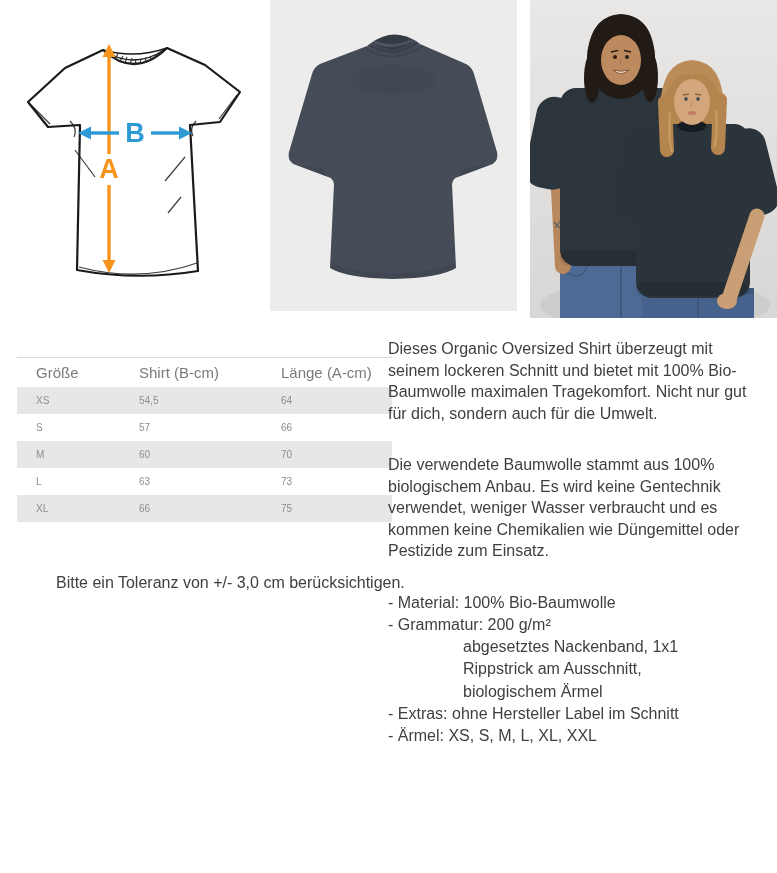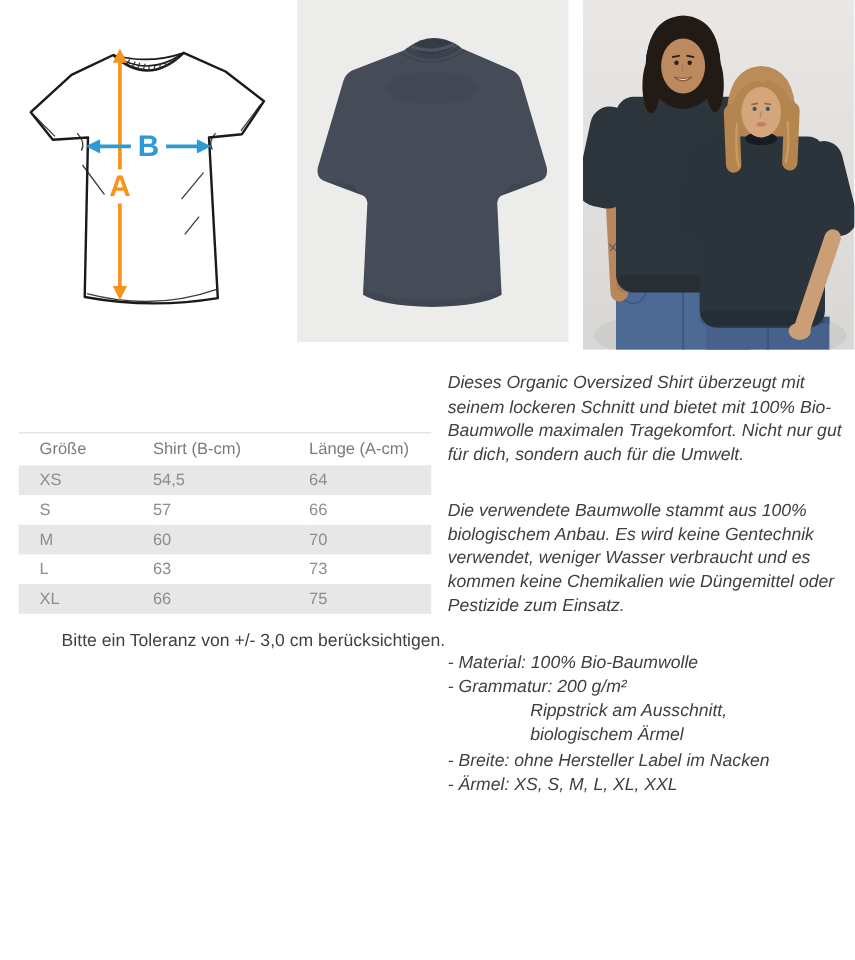--- a/index.html
+++ b/index.html
@@ -9,35 +9,35 @@
 
   
   .gallery-item { position:absolute; }
   .diagram-box  { left:15px;  top:25px; width:230px; height:270px; background:#ffffff; }
   .photo-front  { left:270px; top:0;    width:247px; height:311px; }
   .photo-models { left:530px; top:0;    width:247px; height:318px; }
   .gallery-item svg { display:block; width:100%; height:100%; }
 
   
   table.size-table { position:absolute; left:17px; top:357px; width:375px;
-    border-collapse:collapse; border-top:1px solid #dadada; table-layout:fixed;margin-top:36px; }
+    border-collapse:collapse; border-top:1px solid #dadada; table-layout:fixed; }
   table.size-table th { font-size:15px; font-weight:400; color:#7b7b7b; text-align:left;
     height:29px; vertical-align:middle; }
-  table.size-table td { font-size:15px; color:#8d8d8d; height:27px; vertical-align:middle; }
+  table.size-table td { font-size:10px; color:#8d8d8d; height:27px; vertical-align:middle; }
   table.size-table th:nth-child(1), table.size-table td:nth-child(1){ width:122px; padding-left:19px; }
   table.size-table th:nth-child(2), table.size-table td:nth-child(2){ width:142px; }
   table.size-table th:nth-child(3), table.size-table td:nth-child(3){ width:111px; }
   table.size-table tbody tr:nth-child(odd){ background:#e7e7e7; }
 
   .note { position:absolute; left:17px; top:574px; width:395px;
     font-size:16px; color:#3f3f3f;margin-left:39px; }
 
   
-  .description { position:absolute; left:407px; top:338px; width:367px;
-    font-size:16px; line-height:21.5px; color:#3f3f3f; hyphens:manual;font-style:italic; }
+  .description { position:absolute; left:388px; top:338px; width:367px;
+    font-size:16px; line-height:21.5px; color:#3f3f3f; hyphens:manual; }
   .description p { margin:0 0 30px 0; }
   .details .dline { line-height:22.3px; }
   .details .dline.indent { padding-left:75px; }
 </style>
 </head>
 <body>
 
 <div class="page">
 
   <div class="gallery-item diagram-box">
@@ -226,20 +226,21 @@
   </table>
 
   <div class="note">Bitte ein Toleranz von +/- 3,0 cm berücksichtigen.</div>
 
   <div class="description">
     <p>Dieses Organic Oversized Shirt überzeugt mit seinem lockeren Schnitt und bietet mit 100% Bio-Baumwolle maximalen Tragekomfort. Nicht nur gut für dich, sondern auch für die Umwelt.</p>
     <p>Die verwendete Baumwolle stammt aus 100% biologischem Anbau. Es wird keine Gentech­nik verwendet, weniger Wasser verbraucht und es kommen keine Chemikalien wie Dün­gemittel oder Pestizide zum Einsatz.</p>
     <div class="details">
       <div class="dline">- Material: 100% Bio-Baumwolle</div>
       <div class="dline">- Grammatur: 200 g/m²</div>
+      <div class="dline indent">abgesetztes Nackenband, 1x1</div>
       <div class="dline indent">Rippstrick am Ausschnitt,</div>
       <div class="dline indent">biologischem Ärmel</div>
-      <div class="dline">- Breite: ohne Hersteller Label im Nacken</div>
+      <div class="dline">- Extras: ohne Hersteller Label im Schnitt</div>
       <div class="dline">- Ärmel: XS, S, M, L, XL, XXL</div>
     </div>
   </div>
 
 </div>
 
 </body></html>

